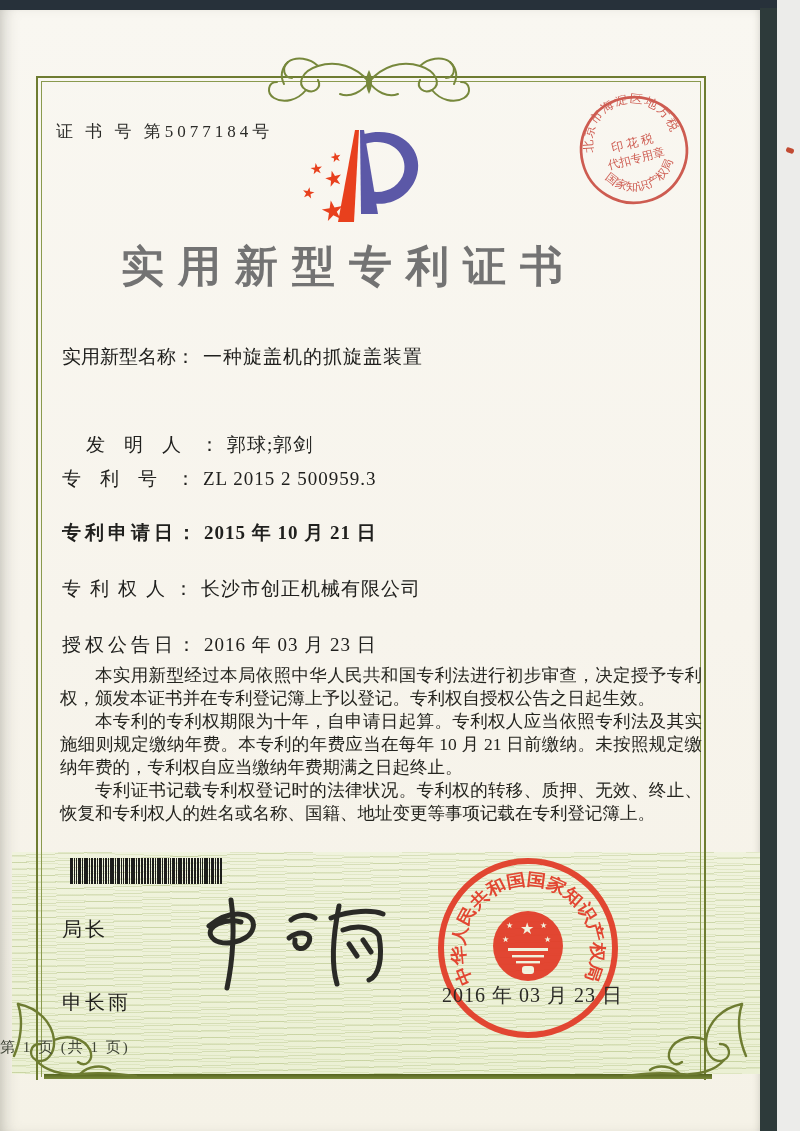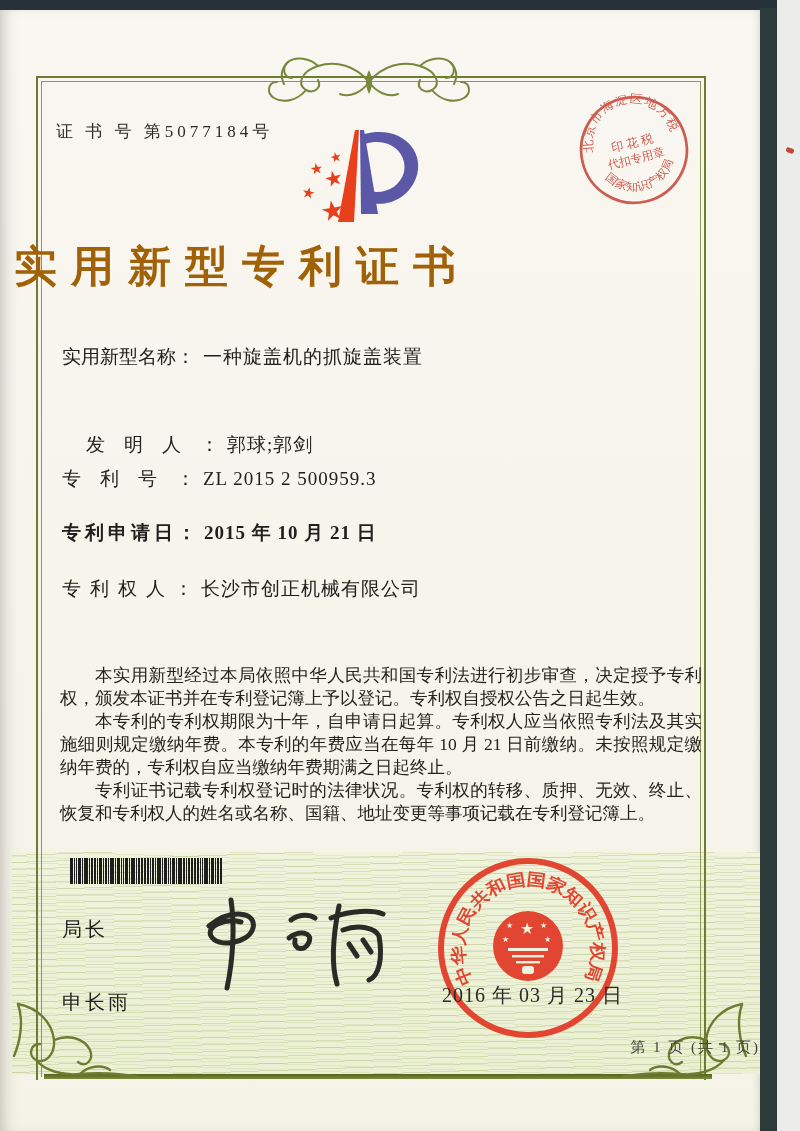--- a/index.html
+++ b/index.html
@@ -35,22 +35,22 @@
     position:absolute;left:12px;top:852px;width:748px;height:222px;
     background:
       repeating-linear-gradient(178deg, rgba(150,170,90,.0) 0 3px, rgba(150,170,90,.28) 3px 4px, rgba(150,170,90,.0) 4px 7px),
       repeating-linear-gradient(182deg, rgba(160,180,100,.18) 0 1px, rgba(160,180,100,0) 1px 6px),
       linear-gradient(180deg,#f0f3dd,#ebf0d4);
   }
   .cert-no{
     position:absolute;left:56px;top:120px;font-size:17px;letter-spacing:4px;color:#2b2b28;
   }
   .title{
-    position:absolute;left:0;top:238px;width:684px;
-    font-size:43px;font-weight:600;letter-spacing:14px;color:#a16207;text-indent:14px;
+    position:absolute;left:0;top:238px;width:684px;text-align:center;
+    font-size:43px;font-weight:600;letter-spacing:14px;color:#737373;text-indent:14px;
   }
   .logo{position:absolute;left:298px;top:124px;width:136px;height:110px;}
   .tax-stamp{position:absolute;left:578px;top:94px;width:112px;height:112px;transform:rotate(-14deg);opacity:.88;}
   .field{position:absolute;left:62px;font-size:19px;white-space:nowrap;color:#20201e;}
   .f0{top:344px;} .f1{top:432px;margin-left:24px;} .f2{top:466px;} .f3{top:520px;font-weight:bold;} .f4{top:576px;} .f5{top:632px;}
   .flabel{display:inline-block;}
   .ls-wide{letter-spacing:19px;}
   .ls-med{letter-spacing:9px;}
   .ls-sm{letter-spacing:4px;}
   .fcolon{margin-right:8px;}
@@ -67,21 +67,21 @@
   .barcode .bar{background:#1d1d1b;margin-right:1px;}
   .sig-block{position:absolute;left:62px;top:916px;font-size:20px;color:#23231f;letter-spacing:3px;}
   .sig-name{position:absolute;left:62px;top:950px;font-size:20px;color:#23231f;letter-spacing:3px;margin-top:39px;}
   .signature{position:absolute;left:185px;top:886px;width:210px;height:115px;}
   .seal{position:absolute;left:432px;top:852px;width:192px;height:192px;opacity:.93;}
   .seal-date{
     position:absolute;left:442px;top:982px;width:200px;font-size:20px;letter-spacing:1px;
     color:#2a2a26;z-index:5;white-space:nowrap;
   }
   .footer{
-    position:absolute;left:0;top:1038px;width:760px;text-align:right;
+    position:absolute;left:0;top:1038px;width:760px;text-align:left;
     font-size:15px;color:#3f4436;letter-spacing:2px;
   }
   .ornament-top{position:absolute;left:244px;top:48px;width:250px;height:64px;}
   .flourish{position:absolute;width:130px;height:86px;}
   .flourish.bl{left:10px;top:998px;}
   .flourish.br{left:620px;top:998px;transform:scaleX(-1);}
   .red-speck{position:absolute;left:786px;top:148px;width:8px;height:5px;background:#c24b33;border-radius:2px;transform:rotate(20deg);}
 </style>
 </head>
 <body>
@@ -175,20 +175,23 @@
     <span class="flabel ls-wide">发明人</span><span class="fcolon">：</span><span class="fvalue">郭球;郭剑</span>
   </div>
   <div class="field f2">
     <span class="flabel ls-wide">专利号</span><span class="fcolon">：</span><span class="fvalue">ZL 2015 2 500959.3</span>
   </div>
   <div class="field f3">
     <span class="flabel ls-sm">专利申请日</span><span class="fcolon">：</span><span class="fvalue">2015 年 10 月 21 日</span>
   </div>
   <div class="field f4">
     <span class="flabel ls-med">专利权人</span><span class="fcolon">：</span><span class="fvalue">长沙市创正机械有限公司</span>
+  </div>
+  <div class="field f5">
+    <span class="flabel ls-sm">授权公告日</span><span class="fcolon">：</span><span class="fvalue">2016 年 03 月 23 日</span>
   </div>
 
   <div class="paras">
     <p>本实用新型经过本局依照中华人民共和国专利法进行初步审查，决定授予专利权，颁发本证书并在专利登记簿上予以登记。专利权自授权公告之日起生效。</p>
     <p>本专利的专利权期限为十年，自申请日起算。专利权人应当依照专利法及其实施细则规定缴纳年费。本专利的年费应当在每年 10 月 21 日前缴纳。未按照规定缴纳年费的，专利权自应当缴纳年费期满之日起终止。</p>
     <p>专利证书记载专利权登记时的法律状况。专利权的转移、质押、无效、终止、恢复和专利权人的姓名或名称、国籍、地址变更等事项记载在专利登记簿上。</p>
   </div>
 
   <div class="barcode" id="barcode">
       <div class="bar" style="width: 2.6px;"></div>

